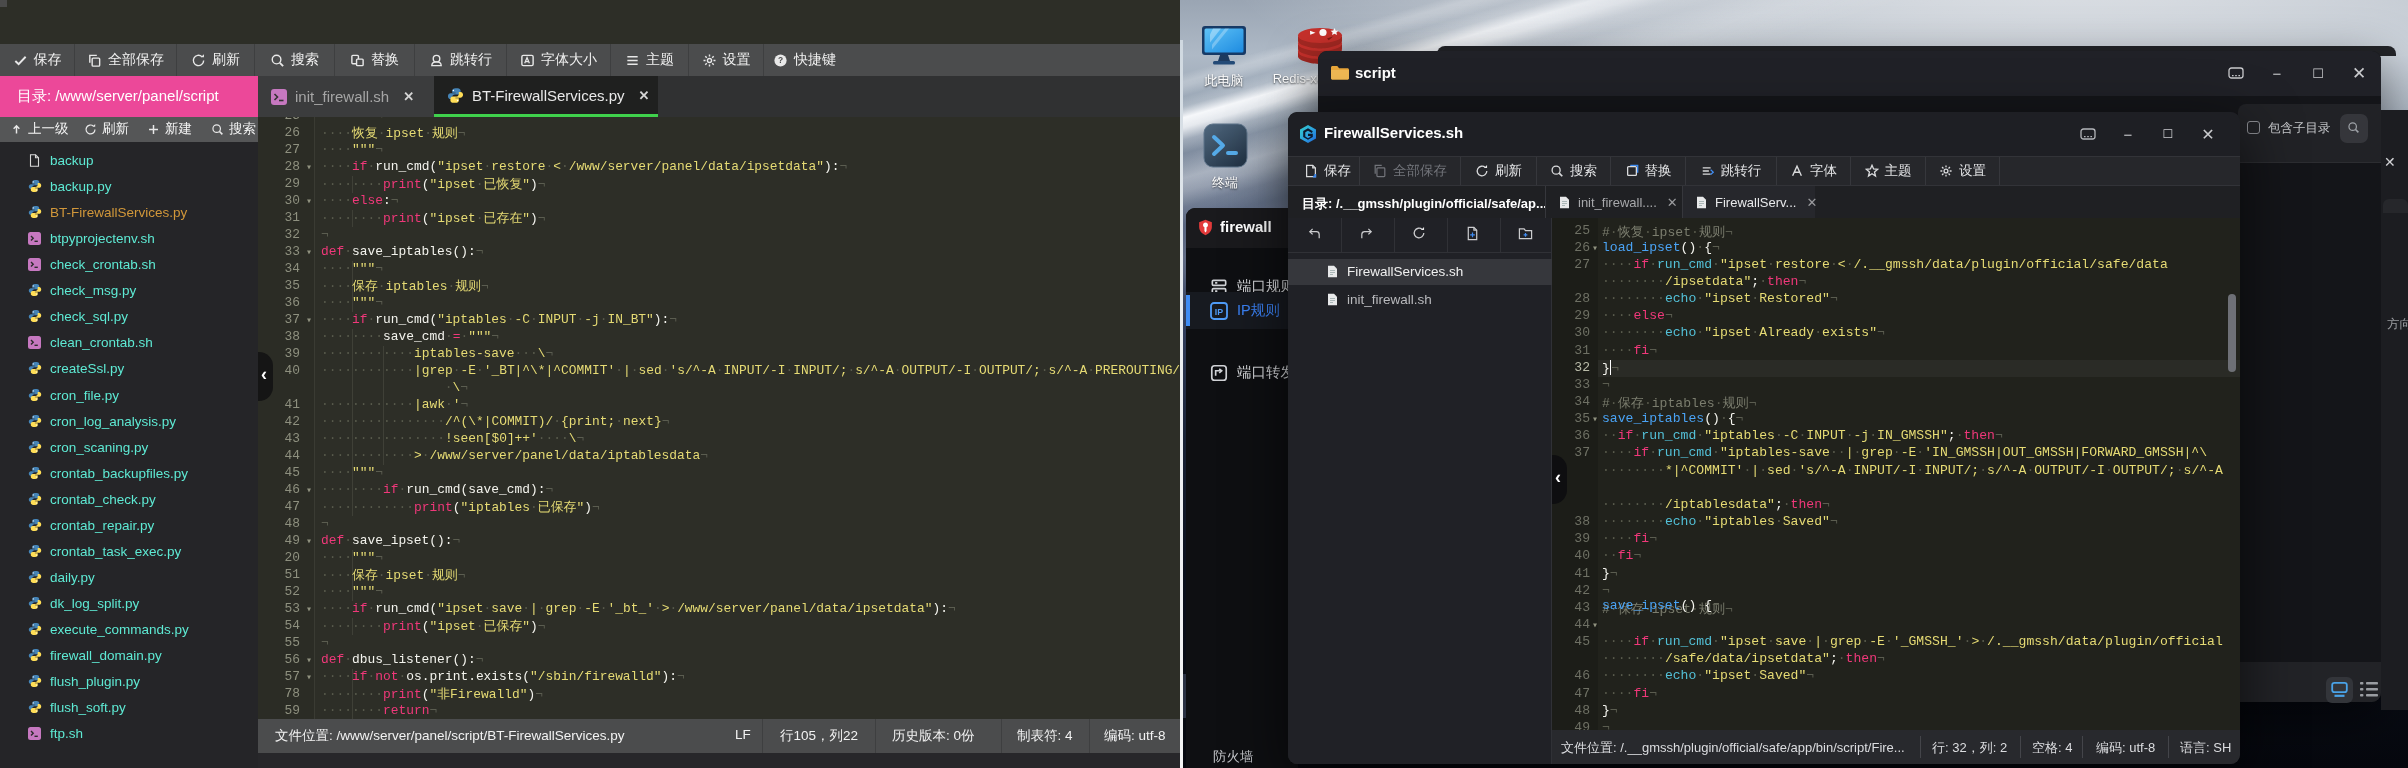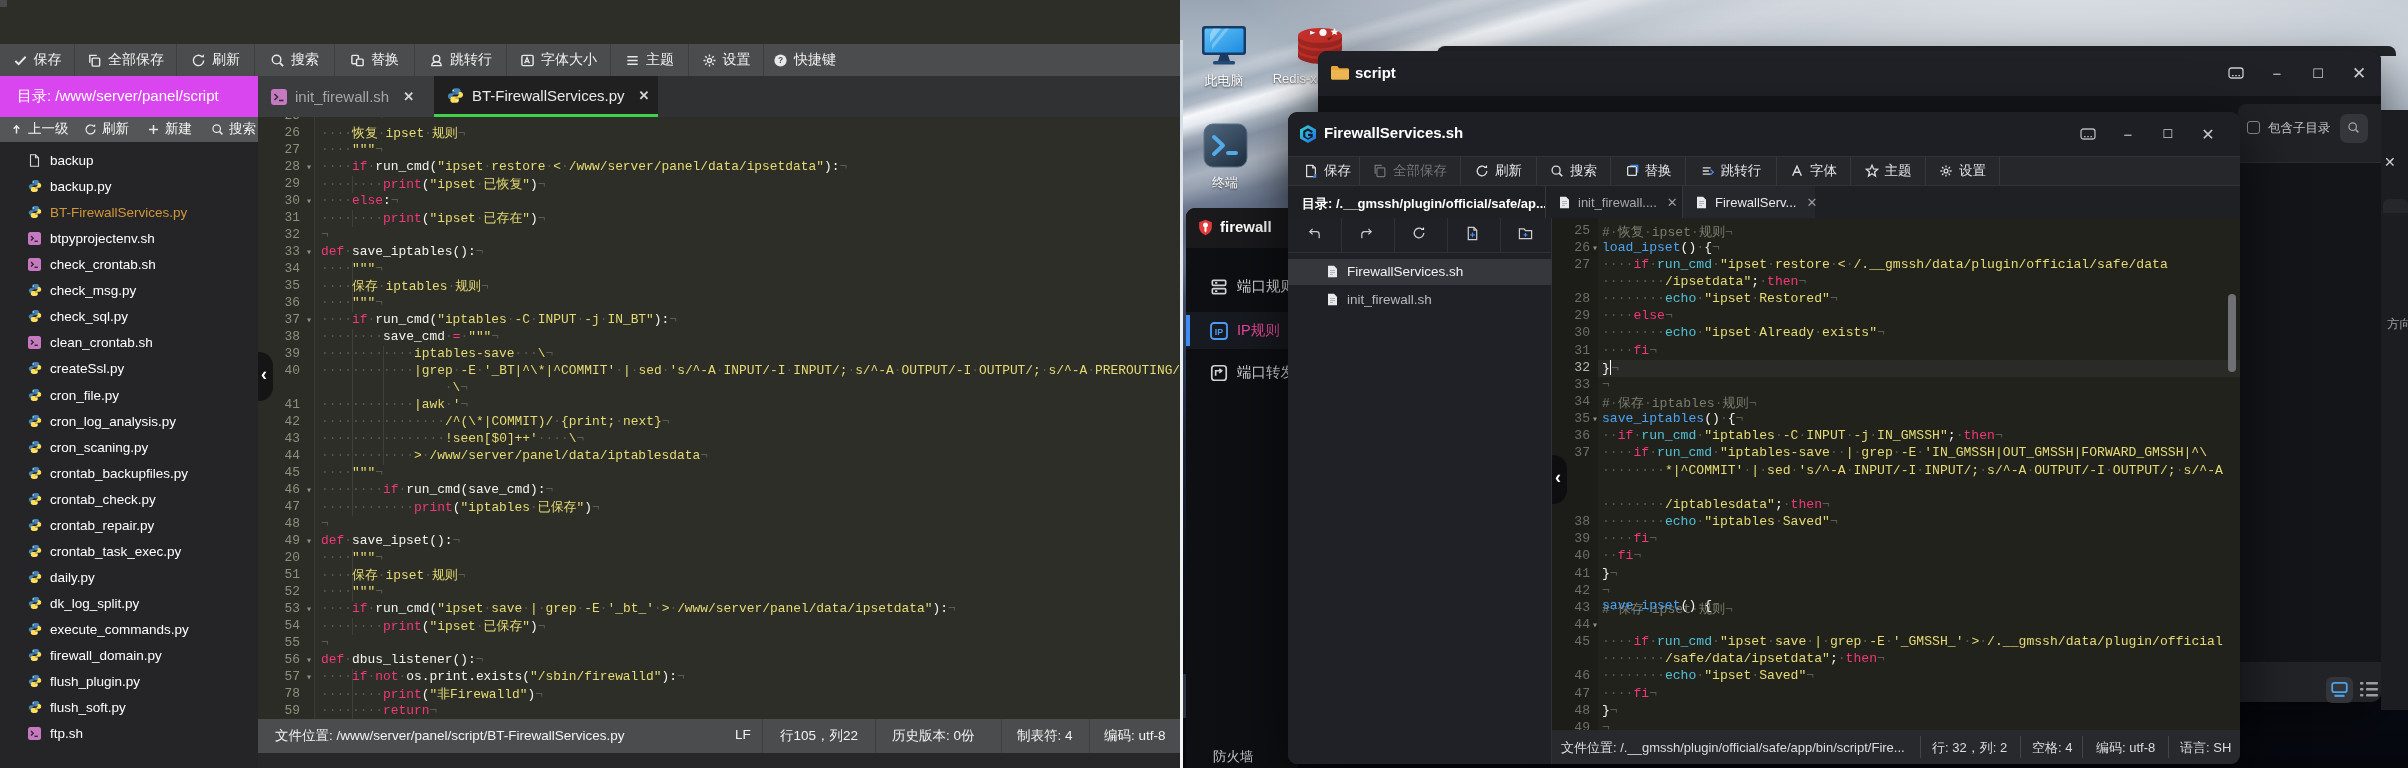--- a/index.html
+++ b/index.html
@@ -7,32 +7,32 @@
 
 
 #lwin { position:absolute; left:0; top:0; width:1180px; height:768px; background:#2d2e27; }
 #lhead { position:absolute; left:0; top:0; width:1180px; height:44px; background:#fafafa; color:#3c3c3c; font-size:15px; }
 #lhead span { position:absolute; left:17px; top:14px; }
 #ltoolbar { position:absolute; left:0; top:44px; width:1180px; height:32px; background:#4b4c4d; }
 .tbtn { position:absolute; top:0; height:32px; color:#f1f1f1; font-size:14px; border-left:1px solid #3e3f40; display:flex; align-items:center; justify-content:center; gap:6px; }
 .tbtn:first-child { border-left:none; }
 .tbtn svg { flex:none; }
 #ldir { position:absolute; left:0; top:76px; width:1180px; height:41px; background:#303132; z-index:3; }
-#ldirbox { position:absolute; left:0; top:0; width:258px; height:41px; background:#d946ef; color:#fff; font-size:15px; }
+#ldirbox { position:absolute; left:0; top:0; width:258px; height:41px; background:#ec4899; color:#fff; font-size:15px; }
 #ldirbox span { position:absolute; left:17px; top:11px; }
 .tab { position:absolute; top:0; height:41px; font-size:15px; display:flex; align-items:center; }
 #tab1 { left:258px; width:176px; background:#3b3c3d; color:#a5a5a5; }
 #tab2 { left:434px; width:224px; height:41px; background:#1f201f; color:#e9e9e9; border-bottom:3px solid #3fd14c; }
 .tab .ticon { margin:0 8px 0 13px; display:flex; }
 .tab .tx { margin-left:14px; color:#d5d5d5; font-weight:bold; font-size:13px; }
 
 #lsbtool { position:absolute; left:0; top:116px; width:261px; height:26px; background:#555657; color:#f3f3f3; font-size:13.5px; }
 #lsbtool .it { position:absolute; top:4px; display:flex; align-items:center; gap:5px; }
 #lsidebar { position:absolute; left:0; top:142px; width:258px; height:626px; background:#252528; }
-.fr { position:absolute; left:0; width:258px; height:26px; color:#ffffff; font-size:13.5px; line-height:26px; white-space:nowrap; }
+.fr { position:absolute; left:0; width:258px; height:26px; color:#5eead4; font-size:13.5px; line-height:26px; white-space:nowrap; }
 .fr .fi { display:inline-block; vertical-align:-2px; margin:0 8px 0 28px; width:14px; height:14px; }
 .fr.sel { color:#d1973a; }
 
 #led { position:absolute; left:258px; top:117px; width:922px; height:602px; background:#2d2e27; overflow:hidden; }
 #led .gut { position:absolute; left:0; top:0; width:57px; height:602px; background:#2b2c25; border-right:1px solid #3a3b33; }
 .gr { position:absolute; right:14px; height:17px; font:12.9px "Liberation Mono",monospace; color:#8e907f; text-align:right; white-space:nowrap; }
 .gr s { text-decoration:none; position:absolute; right:-12px; top:2px; font-size:10px; color:#90927f; }
 #led .code { position:absolute; left:63px; top:0; width:859px; height:602px; }
 .cr { position:absolute; left:0; height:17px; font:12.9px "Liberation Mono",monospace; color:#f4f4ee; white-space:pre; }
 .cr i, .cr b { font-style:normal; font-weight:normal; }
@@ -583,21 +583,21 @@
           <span class="abs" style="left:34px;top:10px">firewall</span>
         </div>
         <div class="fitem" style="top:60px">
           <span class="fic"><svg width="20" height="20" viewBox="0 0 18 18" fill="none" stroke="#d0d2d6" stroke-width="1.5">
               <rect x="3" y="3" width="12" height="4.6" rx="1"></rect>
               <rect x="3" y="10.4" width="12" height="4.6" rx="1"></rect>
               <path d="M5.5 5.3h2M5.5 12.7h2" stroke-width="1.6"></path>
             </svg></span>
           <span class="ftx">端口规则</span>
         </div>
-        <div class="fitem" style="top:104px;background:#171a20;color:#ec4899">
+        <div class="fitem" style="top:84px;background:#171a20;color:#3b82f6">
           <span class="abs" style="left:0;top:3px;width:3.5px;height:31px;background:#3f8cf3"></span>
           <span class="fic"><svg width="20" height="20" viewBox="0 0 20 20">
               <rect x="2" y="2" width="16" height="16" rx="3" fill="none" stroke="#4f9cf8" stroke-width="1.8"></rect>
               <text x="10" y="14" font-size="8.8" font-weight="bold" text-anchor="middle" fill="#4f9cf8" font-family="Liberation Sans">IP</text>
             </svg></span>
           <span class="ftx">IP规则</span>
         </div>
         <div class="fitem" style="top:146px">
           <span class="fic"><svg width="20" height="20" viewBox="0 0 18 18" fill="none" stroke="#d0d2d6" stroke-width="1.5">
               <rect x="2.5" y="2.5" width="13" height="13" rx="2.5"></rect>

